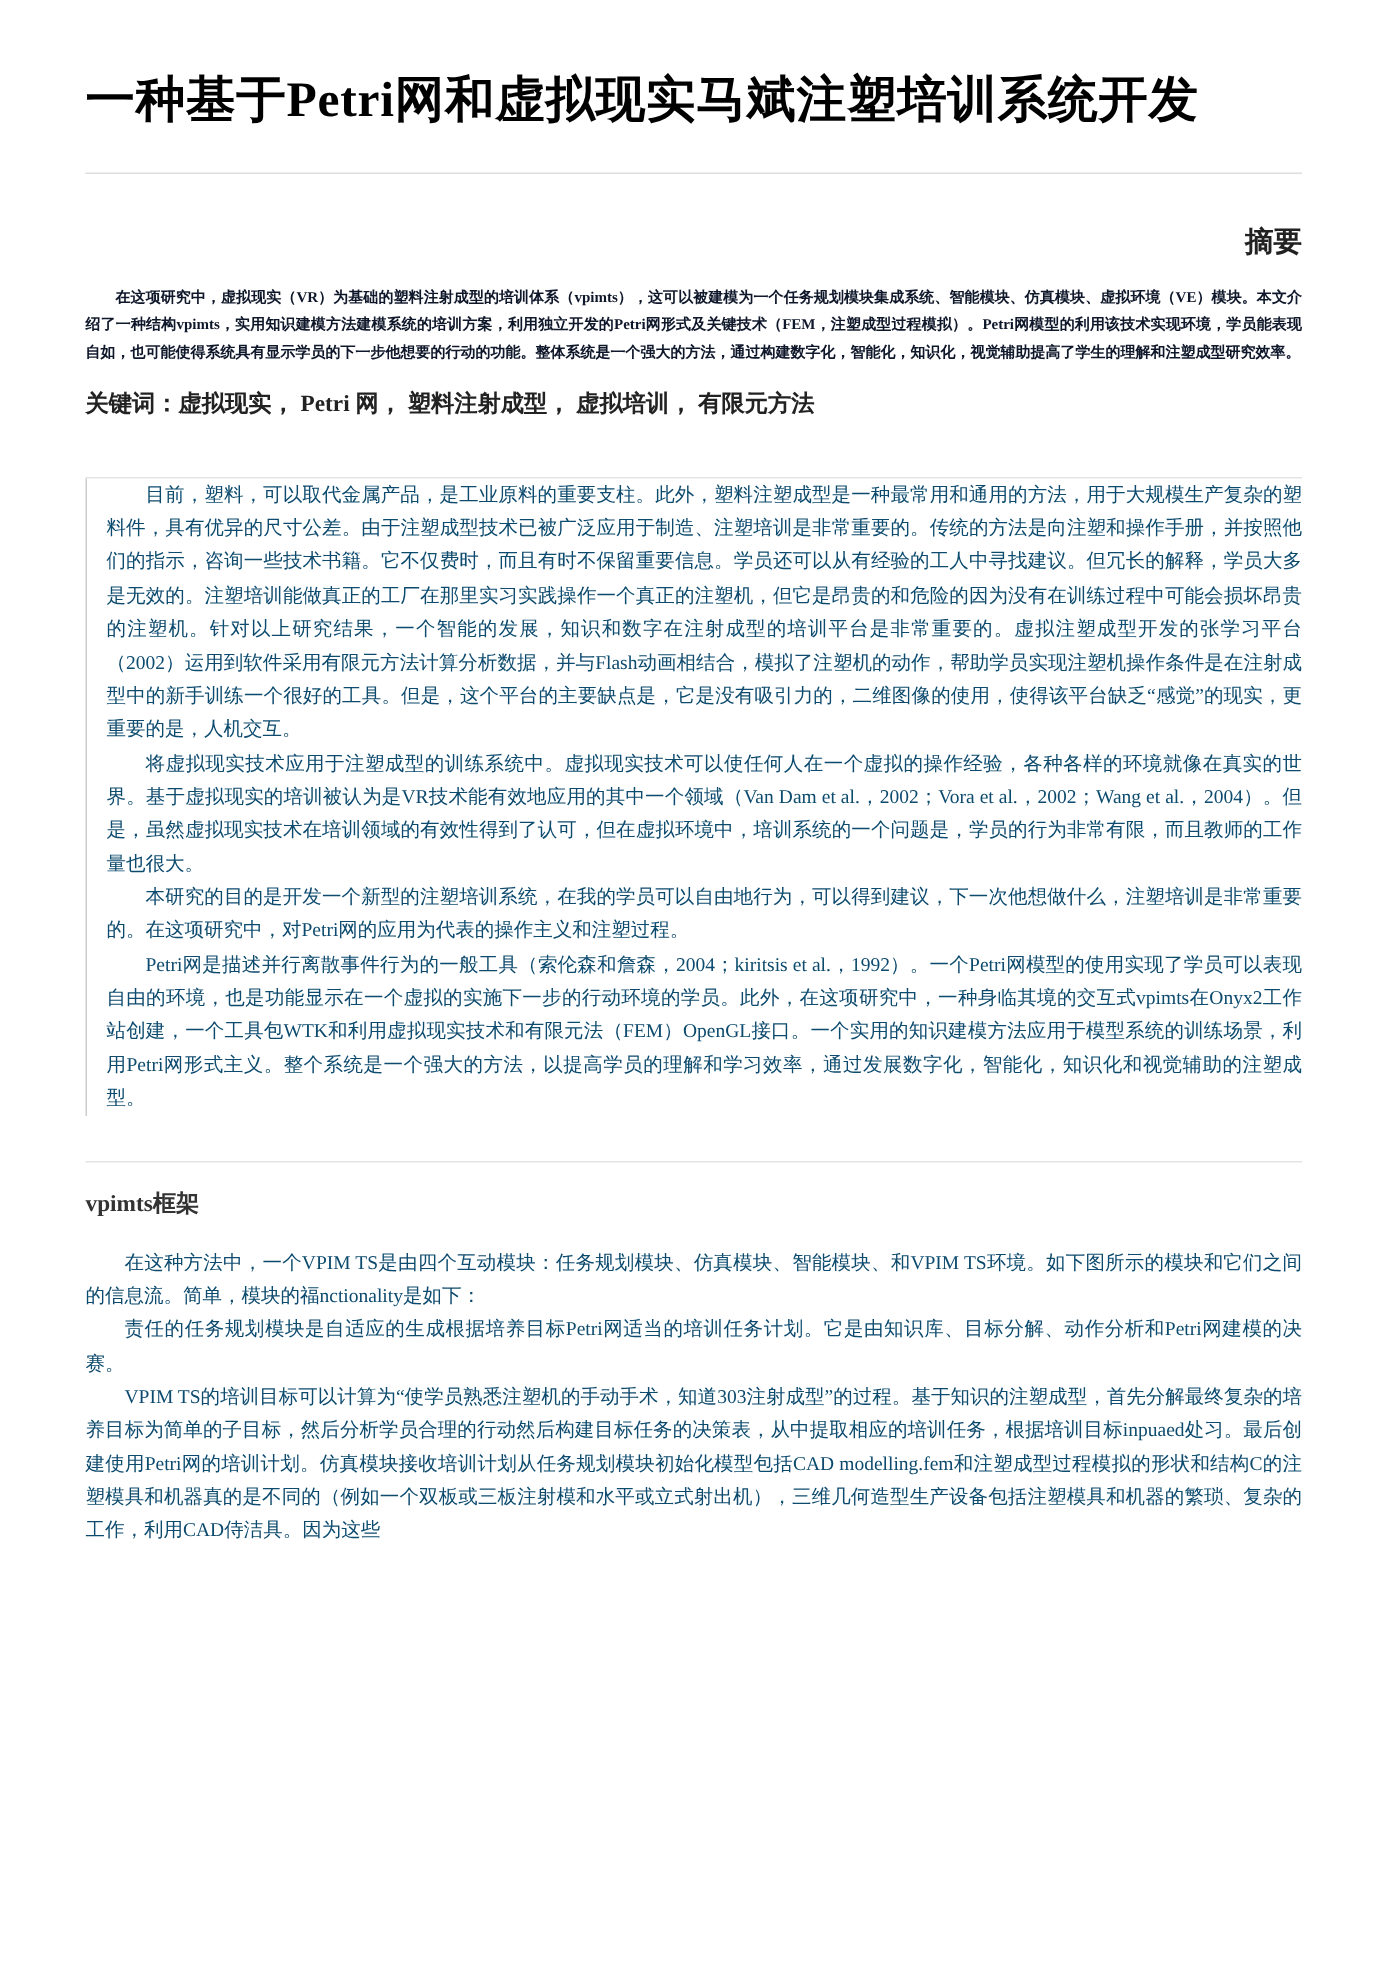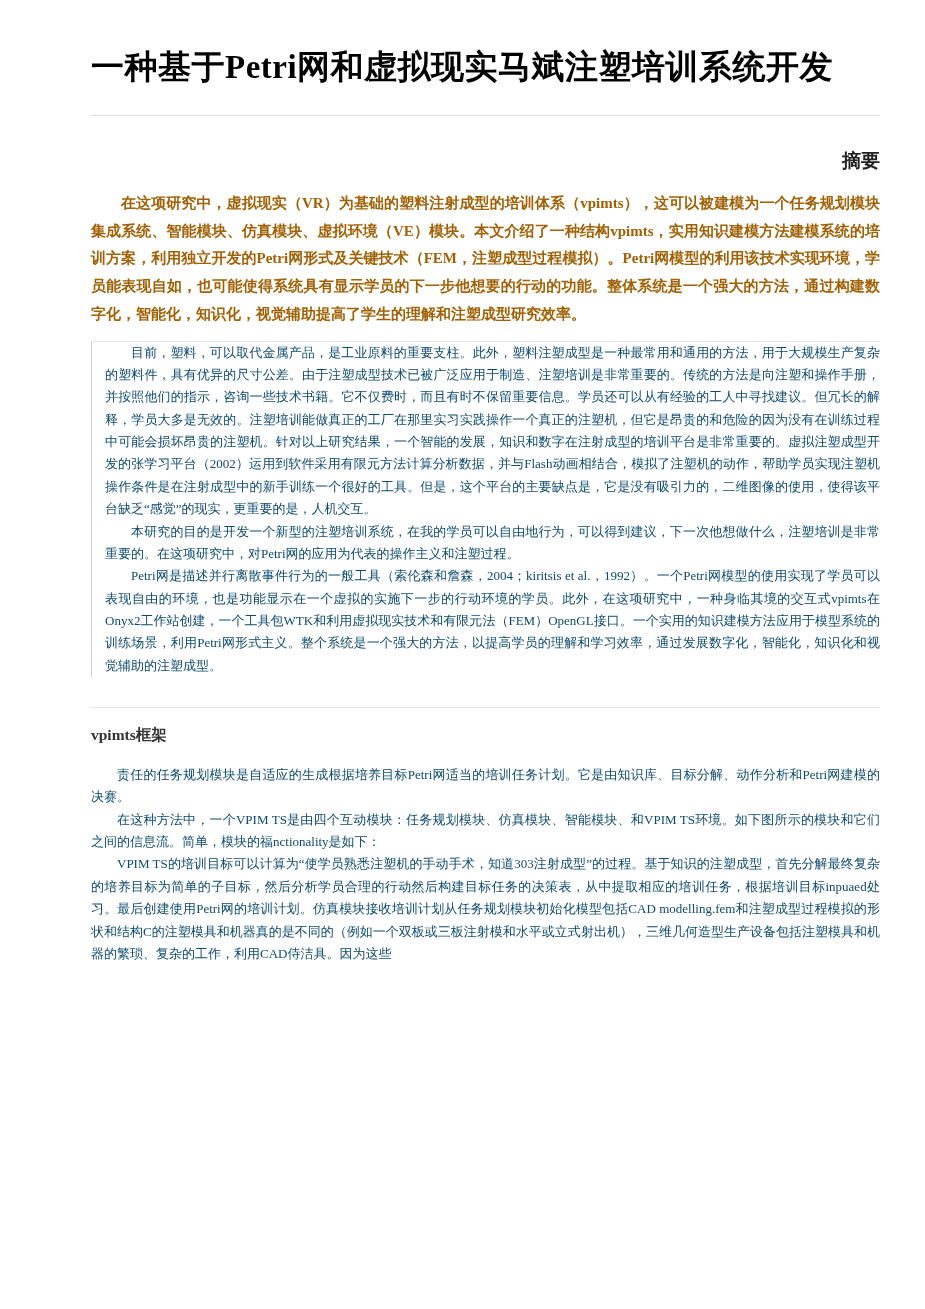--- a/index.html
+++ b/index.html
@@ -7,22 +7,21 @@
     padding: 0;
     background: #ffffff;
   }
   body {
     width: 925px;
     min-height: 1309px;
     font-family: "Liberation Serif", "DejaVu Serif", serif;
     color: #333333;
   }
   .page {
-    padding: 46px 45px 40px 57px;
-    margin-left: 34px;
+    padding: 46px 57px 40px 57px;
   }
 
   
   .doc-title {
     font-size: 33px;
     font-weight: 700;
     color: #000000;
     line-height: 1.3;
     margin: 0 0 26px 0;
     letter-spacing: 0.5px;
@@ -36,23 +35,23 @@
 
   
   .abstract-heading {
     text-align: right;
     font-size: 19px;
     font-weight: 700;
     color: #222222;
     margin: 32px 0 16px 0;
   }
   .abstract-body {
-    font-size: 15px;
+    font-size: 10px;
     font-weight: 700;
-    color: #a16207;
+    color: #0f172a;
     line-height: 1.85;
     text-align: justify;
     text-indent: 2em;
     margin: 0 0 12px 0;
   }
   .keywords {
     font-size: 15.5px;
     font-weight: 700;
     color: #222222;
     line-height: 1.7;
@@ -93,33 +92,35 @@
 <div class="page">
 
   <h1 class="doc-title">一种基于Petri网和虚拟现实马斌注塑培训系统开发</h1>
 
   <hr class="rule">
 
   <h2 class="abstract-heading">摘要</h2>
 
   <p class="abstract-body">在这项研究中，虚拟现实（VR）为基础的塑料注射成型的培训体系（vpimts），这可以被建模为一个任务规划模块集成系统、智能模块、仿真模块、虚拟环境（VE）模块。本文介绍了一种结构vpimts，实用知识建模方法建模系统的培训方案，利用独立开发的Petri网形式及关键技术（FEM，注塑成型过程模拟）。Petri网模型的利用该技术实现环境，学员能表现自如，也可能使得系统具有显示学员的下一步他想要的行动的功能。整体系统是一个强大的方法，通过构建数字化，智能化，知识化，视觉辅助提高了学生的理解和注塑成型研究效率。</p>
 
+  <p class="keywords">关键词：虚拟现实， Petri 网， 塑料注射成型， 虚拟培训， 有限元方法</p>
 
   <hr class="section-rule">
 
 
   <div class="section-body quoted">
     <p>目前，塑料，可以取代金属产品，是工业原料的重要支柱。此外，塑料注塑成型是一种最常用和通用的方法，用于大规模生产复杂的塑料件，具有优异的尺寸公差。由于注塑成型技术已被广泛应用于制造、注塑培训是非常重要的。传统的方法是向注塑和操作手册，并按照他们的指示，咨询一些技术书籍。它不仅费时，而且有时不保留重要信息。学员还可以从有经验的工人中寻找建议。但冗长的解释，学员大多是无效的。注塑培训能做真正的工厂在那里实习实践操作一个真正的注塑机，但它是昂贵的和危险的因为没有在训练过程中可能会损坏昂贵的注塑机。针对以上研究结果，一个智能的发展，知识和数字在注射成型的培训平台是非常重要的。虚拟注塑成型开发的张学习平台（2002）运用到软件采用有限元方法计算分析数据，并与Flash动画相结合，模拟了注塑机的动作，帮助学员实现注塑机操作条件是在注射成型中的新手训练一个很好的工具。但是，这个平台的主要缺点是，它是没有吸引力的，二维图像的使用，使得该平台缺乏“感觉”的现实，更重要的是，人机交互。</p>
+    <p>将虚拟现实技术应用于注塑成型的训练系统中。虚拟现实技术可以使任何人在一个虚拟的操作经验，各种各样的环境就像在真实的世界。基于虚拟现实的培训被认为是VR技术能有效地应用的其中一个领域（Van Dam et al.，2002；Vora et al.，2002；Wang et al.，2004）。但是，虽然虚拟现实技术在培训领域的有效性得到了认可，但在虚拟环境中，培训系统的一个问题是，学员的行为非常有限，而且教师的工作量也很大。</p>
     <p>本研究的目的是开发一个新型的注塑培训系统，在我的学员可以自由地行为，可以得到建议，下一次他想做什么，注塑培训是非常重要的。在这项研究中，对Petri网的应用为代表的操作主义和注塑过程。</p>
     <p>Petri网是描述并行离散事件行为的一般工具（索伦森和詹森，2004；kiritsis et al.，1992）。一个Petri网模型的使用实现了学员可以表现自由的环境，也是功能显示在一个虚拟的实施下一步的行动环境的学员。此外，在这项研究中，一种身临其境的交互式vpimts在Onyx2工作站创建，一个工具包WTK和利用虚拟现实技术和有限元法（FEM）OpenGL接口。一个实用的知识建模方法应用于模型系统的训练场景，利用Petri网形式主义。整个系统是一个强大的方法，以提高学员的理解和学习效率，通过发展数字化，智能化，知识化和视觉辅助的注塑成型。</p>
   </div>
 
   <hr class="section-rule">
 
   <h3 class="section-heading">vpimts框架</h3>
 
   <div class="section-body">
+    <p>在这种方法中，一个VPIM TS是由四个互动模块：任务规划模块、仿真模块、智能模块、和VPIM TS环境。如下图所示的模块和它们之间的信息流。简单，模块的福nctionality是如下：</p>
     <p>责任的任务规划模块是自适应的生成根据培养目标Petri网适当的培训任务计划。它是由知识库、目标分解、动作分析和Petri网建模的决赛。</p>
-    <p>在这种方法中，一个VPIM TS是由四个互动模块：任务规划模块、仿真模块、智能模块、和VPIM TS环境。如下图所示的模块和它们之间的信息流。简单，模块的福nctionality是如下：</p>
     <p>VPIM TS的培训目标可以计算为“使学员熟悉注塑机的手动手术，知道303注射成型”的过程。基于知识的注塑成型，首先分解最终复杂的培养目标为简单的子目标，然后分析学员合理的行动然后构建目标任务的决策表，从中提取相应的培训任务，根据培训目标inpuaed处习。最后创建使用Petri网的培训计划。仿真模块接收培训计划从任务规划模块初始化模型包括CAD modelling.fem和注塑成型过程模拟的形状和结构C的注塑模具和机器真的是不同的（例如一个双板或三板注射模和水平或立式射出机），三维几何造型生产设备包括注塑模具和机器的繁琐、复杂的工作，利用CAD侍洁具。因为这些</p>
   </div>
 
 </div>
 
 </body></html>

